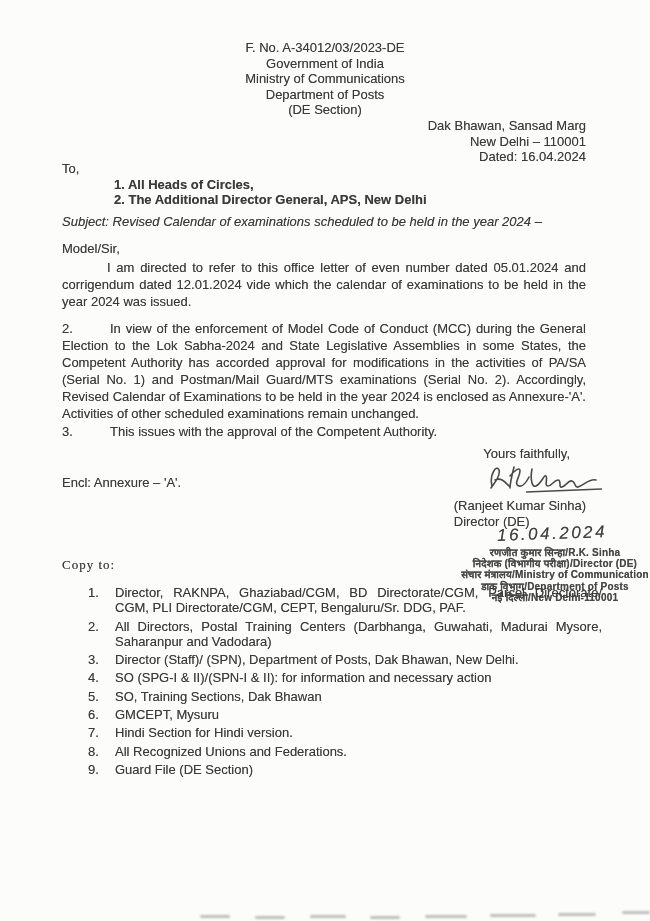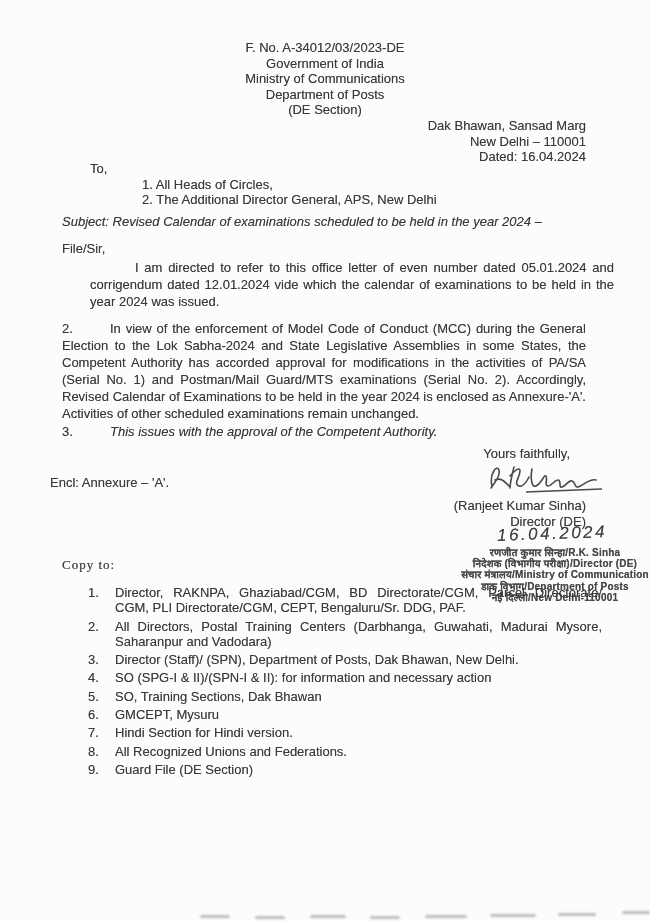--- a/index.html
+++ b/index.html
@@ -19,36 +19,36 @@
   .letterhead {
     left: 0; right: 0; top: 40px;
     text-align: center;
     line-height: 15.5px;
   }
   .address-block {
     top: 118px; right: 64px;
     text-align: right;
     line-height: 15.5px;
   }
-  .to-block { left: 62px; top: 161px; line-height: 15.5px; margin-left: 28px; }
-  .to-recipients { margin-left: 52px; }
+  .to-block { left: 62px; top: 161px; line-height: 15.5px; }
+  .to-recipients { margin-left: 52px; font-weight: bold; }
   .subject { left: 62px; top: 214px; width: 530px; font-style: italic; }
   .salutation { left: 62px; top: 241px; }
   .para { left: 62px; width: 524px; text-align: justify; line-height: 17px; }
   .para .pnum { position: absolute; left: 0; top: 0; }
-  .p1 { top: 259px; margin-left: 28px; }
+  .p1 { top: 259px; }
   .p1 .ptext { text-indent: 45px; }
   .p2 { top: 320px; }
   .p2 .ptext { text-indent: 48px; }
   .p3 { top: 423px; }
-  .p3 .ptext { text-indent: 48px; font-style: italic; }
+  .p3 .ptext { text-indent: 48px; }
   .closing { top: 446px; right: 80px; }
-  .encl { left: 50px; top: 475px; }
+  .encl { left: 62px; top: 475px; }
   .signature-svg { left: 484px; top: 459px; }
-  .sig-block { top: 498px; right: 64px; text-align: right; line-height: 15.5px; }
+  .sig-block { top: 498px; right: 64px; text-align: left; line-height: 15.5px; }
   .hw-date {
     left: 497px; top: 524px;
     font-style: italic;
     font-size: 17px;
     letter-spacing: 2.5px;
     color: #3f3f3f;
     transform: rotate(-2deg);
   }
   .stamp {
     left: 460px; top: 547px; width: 190px;
@@ -96,21 +96,21 @@
   <div class="abs to-block">
     <div>To,</div>
     <div class="to-recipients">
       <div>1. All Heads of Circles,</div>
       <div>2. The Additional Director General, APS, New Delhi</div>
     </div>
   </div>
 
   <div class="abs subject">Subject: Revised Calendar of examinations scheduled to be held in the year 2024 –</div>
 
-  <div class="abs salutation">File/Sir,</div>
+  <div class="abs salutation">Model/Sir,</div>
 
   <div class="abs para p1">
     <div class="ptext">I am directed to refer to this office letter of even number dated 05.01.2024 and corrigendum dated 12.01.2024 vide which the calendar of examinations to be held in the year 2024 was issued.</div>
   </div>
 
   <div class="abs para p2">
     <span class="pnum">2.</span>
     <div class="ptext">In view of the enforcement of Model Code of Conduct (MCC) during the General Election to the Lok Sabha-2024 and State Legislative Assemblies in some States, the Competent Authority has accorded approval for modifications in the activities of PA/SA (Serial No. 1) and Postman/Mail Guard/MTS examinations (Serial No. 2). Accordingly, Revised Calendar of Examinations to be held in the year 2024 is enclosed as Annexure-'A'. Activities of other scheduled examinations remain unchanged.</div>
   </div>
 

